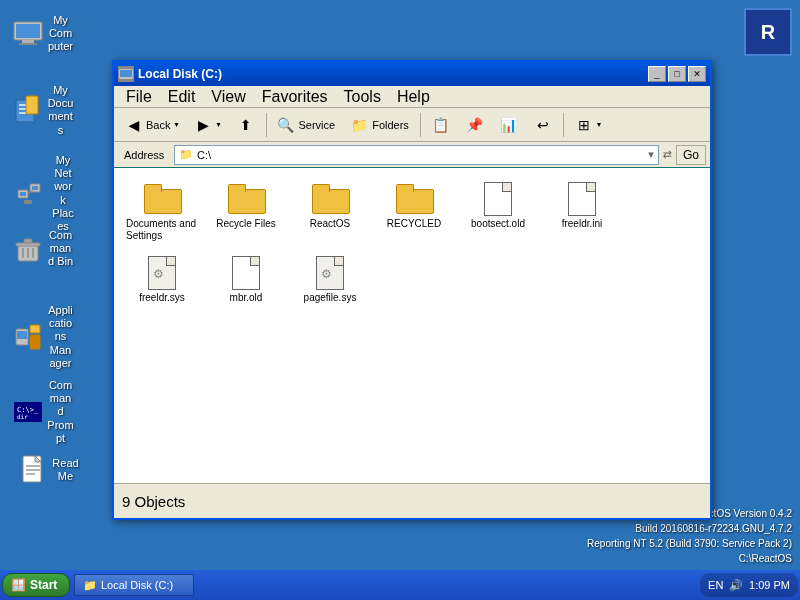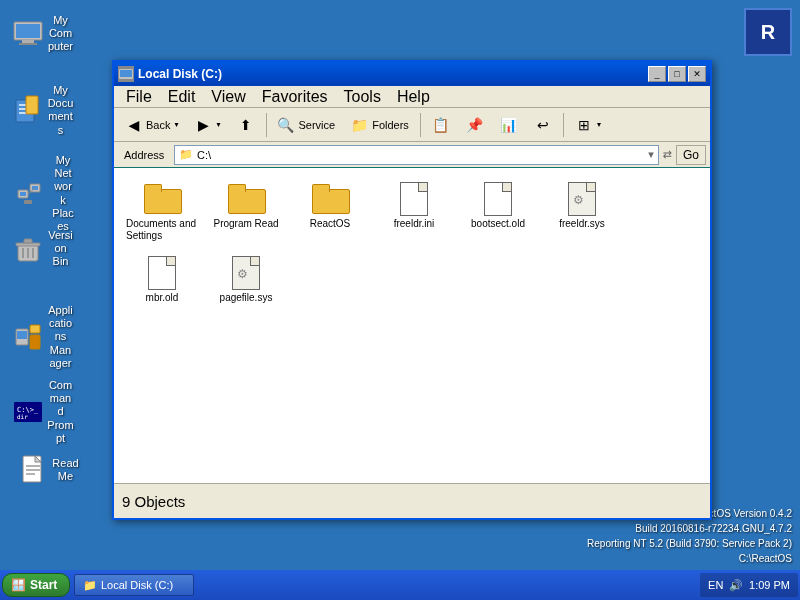--- a/index.html
+++ b/index.html
@@ -345,21 +345,21 @@
     .taskbar-right {
       margin-left: auto;
       display: flex;
       align-items: center;
       gap: 6px;
       padding: 0 8px;
       color: white;
       font-size: 11px;
       background: rgba(0,0,0,0.2);
       height: 24px;
-      border-radius: 2px;
+      border-radius: 9px;
     }
 
     
     .reactos-logo {
       position: absolute;
       top: 8px;
       right: 8px;
       width: 48px;
       height: 48px;
       background: #1a3a8f;
@@ -430,21 +430,21 @@
   <div class="icon-img">
     <svg width="32" height="32" viewBox="0 0 32 32">
       <rect x="6" y="12" width="20" height="16" rx="2" fill="#c0c0c0" stroke="#888" stroke-width="1"></rect>
       <rect x="4" y="10" width="24" height="3" rx="1" fill="#b0b0b0" stroke="#888" stroke-width="1"></rect>
       <rect x="12" y="6" width="8" height="4" rx="1" fill="#a0a0a0" stroke="#888" stroke-width="1"></rect>
       <line x1="11" y1="15" x2="11" y2="25" stroke="#888" stroke-width="1.5"></line>
       <line x1="16" y1="15" x2="16" y2="25" stroke="#888" stroke-width="1.5"></line>
       <line x1="21" y1="15" x2="21" y2="25" stroke="#888" stroke-width="1.5"></line>
     </svg>
   </div>
-  <span class="icon-label">Version Bin</span>
+  <span class="icon-label">Command Bin</span>
 </div>
 
 <div class="desktop-icon" style="top:300px;left:8px;">
   <div class="icon-img">
     <svg width="32" height="32" viewBox="0 0 32 32">
       <rect x="4" y="8" width="12" height="16" rx="1" fill="#c0c0c0" stroke="#888" stroke-width="1"></rect>
       <rect x="5" y="10" width="10" height="8" fill="#4a90d9"></rect>
       <rect x="18" y="4" width="10" height="8" rx="1" fill="#f0c040" stroke="#c08000" stroke-width="1"></rect>
       <rect x="18" y="14" width="10" height="14" rx="1" fill="#d08000" stroke="#c08000" stroke-width="1"></rect>
     </svg>
@@ -574,43 +574,49 @@
       <div class="file-icon">
         <div class="folder-shape"></div>
       </div>
       <span class="file-label">Documents and Settings</span>
     </div>
 
     <div class="file-item">
       <div class="file-icon">
         <div class="folder-shape"></div>
       </div>
-      <span class="file-label">Program Read</span>
+      <span class="file-label">Recycle Files</span>
     </div>
 
     <div class="file-item">
       <div class="file-icon">
         <div class="folder-shape"></div>
       </div>
       <span class="file-label">ReactOS</span>
     </div>
 
+    <div class="file-item">
+      <div class="file-icon">
+        <div class="folder-shape"></div>
+      </div>
+      <span class="file-label">RECYCLED</span>
+    </div>
 
     <div class="file-item">
       <div class="file-icon">
         <div class="doc-shape"></div>
       </div>
+      <span class="file-label">bootsect.old</span>
+    </div>
+
+    <div class="file-item">
+      <div class="file-icon">
+        <div class="doc-shape"></div>
+      </div>
       <span class="file-label">freeldr.ini</span>
-    </div>
-
-    <div class="file-item">
-      <div class="file-icon">
-        <div class="doc-shape"></div>
-      </div>
-      <span class="file-label">bootsect.old</span>
     </div>
 
     <div class="file-item">
       <div class="file-icon">
         <div class="doc-shape sys"></div>
       </div>
       <span class="file-label">freeldr.sys</span>
     </div>
 
     <div class="file-item">

